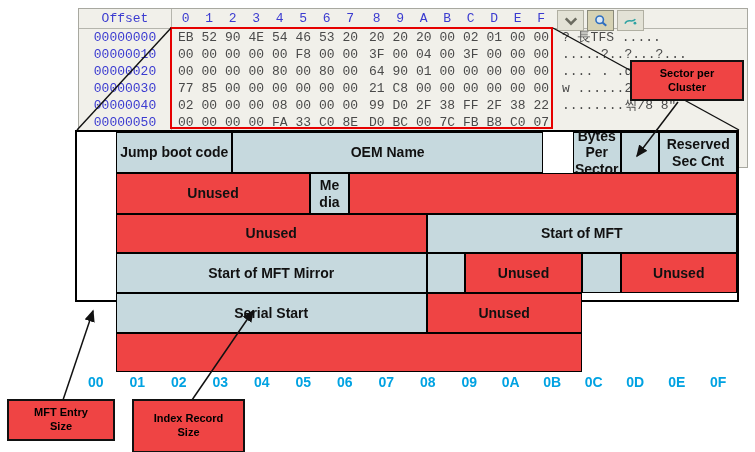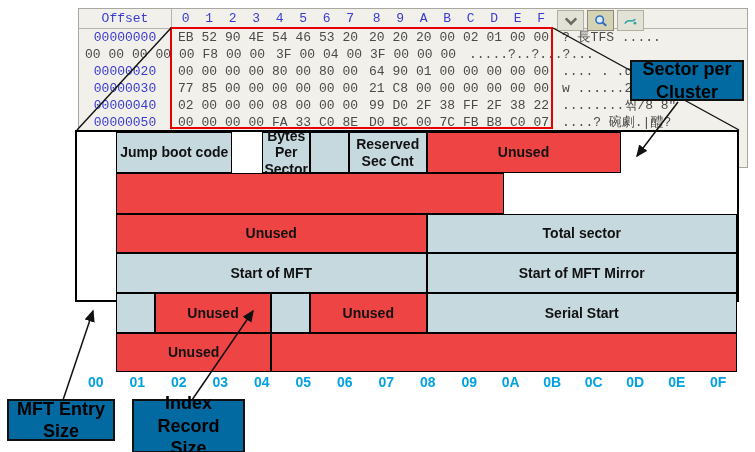--- a/index.html
+++ b/index.html
@@ -43,23 +43,23 @@
         font-weight:bold;font-size:14px;color:#111;white-space:pre-line;text-align:center;
         line-height:1.15;box-sizing:border-box;background:#ef4444;}
   .cell.shaded{background:var(--shade);}
 
   
   .axis{position:absolute;left:75px;top:374px;width:664px;display:grid;
         grid-template-columns:repeat(16,1fr);z-index:2;}
   .axis span{text-align:center;font-weight:bold;font-size:14px;color:var(--axis);}
 
   
-  .callout{position:absolute;background:#0369a1;border:2.5px solid #111;box-sizing:border-box;
+  .callout{position:absolute;background:#ef4444;border:2.5px solid #111;box-sizing:border-box;
            display:flex;align-items:center;justify-content:center;text-align:center;
-           font-weight:bold;font-size:18px;line-height:1.25;white-space:pre-line;z-index:7;}
+           font-weight:bold;font-size:11px;line-height:1.25;white-space:pre-line;z-index:7;}
   #co-sector{left:630px;top:60px;width:114px;height:41px;}
   #co-mft{left:7px;top:399px;width:108px;height:42px;}
   #co-index{left:132px;top:399px;width:113px;height:54px;}
 
   
   .overlay{position:absolute;left:0;top:0;width:755px;height:452px;z-index:6;pointer-events:none;}
 </style>
 </head>
 <body>
 
@@ -104,20 +104,21 @@
             <span class="hv-b">20</span>
             <span class="hv-b">00</span>
             <span class="hv-b">02</span>
             <span class="hv-b">01</span>
             <span class="hv-b">00</span>
             <span class="hv-b">00</span>
           </div>
           <span class="hv-ascii">? 長TFS    .....</span>
         </div>
         <div class="hv-row">
+          <div class="hv-offcell">00000010</div>
           <div class="hv-bytes">
             <span class="hv-b">00</span>
             <span class="hv-b">00</span>
             <span class="hv-b">00</span>
             <span class="hv-b">00</span>
             <span class="hv-b">00</span>
             <span class="hv-b">F8</span>
             <span class="hv-b">00</span>
             <span class="hv-b">00</span>
             <span class="hv-b gap8">3F</span>
@@ -210,21 +211,20 @@
             <span class="hv-b">8E</span>
             <span class="hv-b gap8">D0</span>
             <span class="hv-b">BC</span>
             <span class="hv-b">00</span>
             <span class="hv-b">7C</span>
             <span class="hv-b">FB</span>
             <span class="hv-b">B8</span>
             <span class="hv-b">C0</span>
             <span class="hv-b">07</span>
           </div>
-          <span class="hv-ascii">....? 碗劇.|醴?</span>
         </div>
       </div>
     <div class="toolbar" id="hv-toolbar">
         <div class="tbtn">
           <span>
             <svg viewBox="0 0 20 16">
               <path d="M4 5 L10 11 L16 5" stroke="#6b6b60" stroke-width="3" fill="none"></path>
             </svg>
           </span>
         </div>
@@ -244,29 +244,31 @@
             </svg>
           </span>
         </div>
       </div>
   </div>
 
   <div class="redbox"></div>
 
   <div class="fieldtable" id="fieldtable">
       <div class="cell shaded" style="grid-column: span 3;">Jump boot code</div>
+      <div class="cell shaded" style="grid-column: span 8;">OEM Name</div>
       <div class="cell shaded" style="grid-column: span 2; margin-left: 30px;">Bytes Per
 Sector</div>
       <div class="cell shaded" style="grid-column: span 1;"></div>
       <div class="cell shaded" style="grid-column: span 2;">Reserved
 Sec Cnt</div>
       <div class="cell" style="grid-column: span 5;">Unused</div>
+      <div class="cell shaded" style="grid-column: span 1;">Me
+dia</div>
       <div class="cell" style="grid-column: span 10;"></div>
       <div class="cell" style="grid-column: span 8;">Unused</div>
-      <div class="cell shaded" style="grid-column: span 8;">Total sector</div>
       <div class="cell shaded" style="grid-column: span 8;">Start of MFT</div>
       <div class="cell shaded" style="grid-column: span 8;">Start of MFT Mirror</div>
       <div class="cell shaded" style="grid-column: span 1;"></div>
       <div class="cell" style="grid-column: span 3;">Unused</div>
       <div class="cell shaded" style="grid-column: span 1;"></div>
       <div class="cell" style="grid-column: span 3;">Unused</div>
       <div class="cell shaded" style="grid-column: span 8;">Serial Start</div>
       <div class="cell" style="grid-column: span 4;">Unused</div>
       <div class="cell" style="grid-column: span 12;"></div>
     </div>

